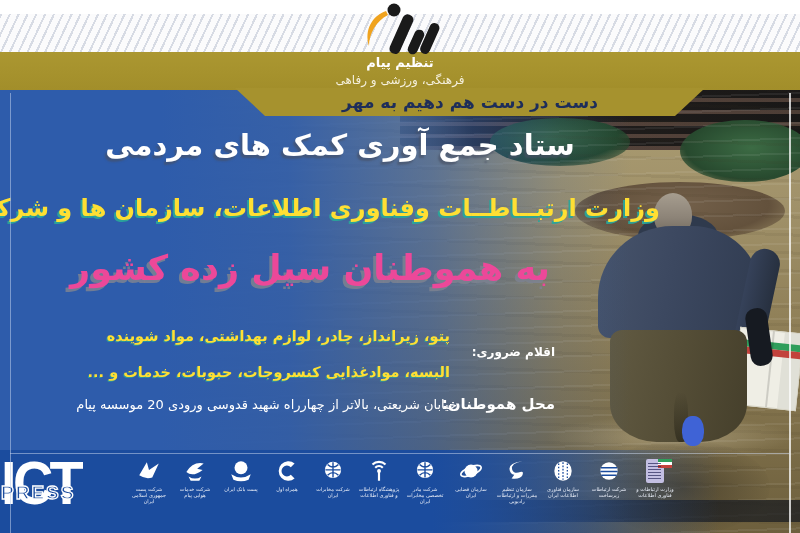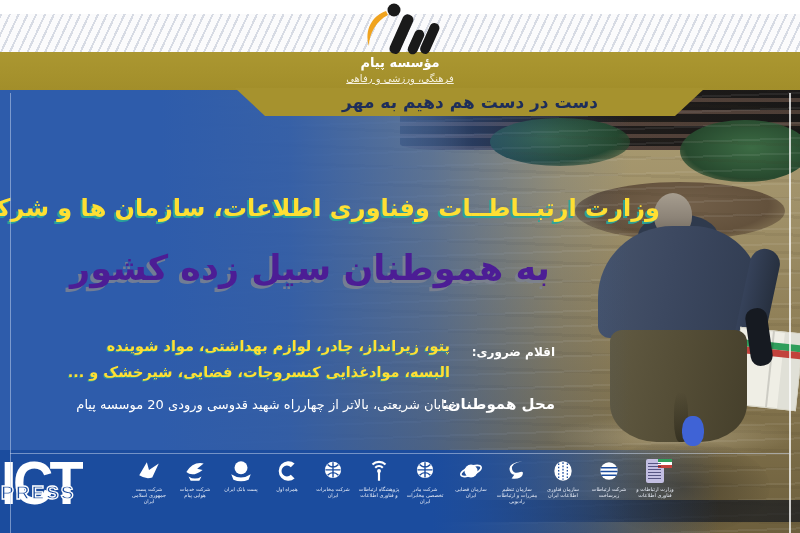--- a/index.html
+++ b/index.html
@@ -15,21 +15,21 @@
   .gold-tab{left:235px;top:88px;width:470px;height:28px;background:#a6922e;
      clip-path:polygon(0 0,100% 0,calc(100% - 30px) 100%,30px 100%);
      display:flex;align-items:center;justify-content:center;text-align:center;}
   .tagline{color:#1d2d5a;font-weight:bold;font-size:17px;white-space:nowrap;}
 
   
   .logo-mark{left:352px;top:3px;width:96px;height:56px;}
   .inst-name{left:300px;top:55px;width:200px;text-align:center;color:#fff;
      font-weight:bold;font-size:13px;}
   .inst-sub{left:310px;top:73px;width:180px;text-align:center;color:#f4efdc;
-     font-size:10px;letter-spacing:1px;text-decoration:underline;}
+     font-size:12px;letter-spacing:1px;}
 
   
   .photo{left:0;top:90px;width:800px;height:443px;overflow:hidden;
      background:linear-gradient(180deg,#ab9d72 0%,#a1926a 25%,#8e7e56 55%,#7b6c47 80%,#6d5f3d 100%);}
   .photo .abs{position:absolute;}
   .bricks{left:400px;top:0;width:400px;height:60px;border-radius:0 0 18% 10%;
      background:
        repeating-linear-gradient(0deg,rgba(150,110,90,.35) 0 4px,rgba(0,0,0,.35) 4px 12px),
        linear-gradient(90deg,rgba(56,44,40,0) 0,#38302c 18%,#2e2a28 60%,#262423 100%);}
   .plant1{left:490px;top:28px;width:140px;height:48px;border-radius:50%;
@@ -75,28 +75,28 @@
   .blue-grad{left:0;top:90px;width:800px;height:443px;background:
      linear-gradient(90deg,#2e5cab 0%,#2e5cab 20%,rgba(46,92,171,.93) 36%,
        rgba(46,92,171,.6) 54%,rgba(46,92,171,.15) 70%,rgba(46,92,171,0) 79%);}
 
   
   .fa{direction:rtl;font-family:"DejaVu Sans",sans-serif;}
   .h1{left:30px;top:128px;width:620px;text-align:center;color:#fff;font-weight:bold;
      font-size:29px;white-space:nowrap;text-shadow:-2px 3px 2px rgba(70,80,100,.65);}
   .h2{left:5px;top:194px;width:655px;text-align:center;color:#ffdf33;font-weight:bold;
      font-size:24px;white-space:nowrap;text-shadow:-2px 2px 0 rgba(42,164,154,.95);}
-  .h3{left:20px;top:248px;width:580px;text-align:center;color:#4c1d95;font-weight:bold;
+  .h3{left:20px;top:248px;width:580px;text-align:center;color:#ec4899;font-weight:bold;
      font-size:35px;white-space:nowrap;text-shadow:-3px 3px 0 rgba(125,131,145,.85);}
 
   .items-wrap{left:55px;top:328px;width:500px;height:62px;}
   .items-label{position:absolute;right:0;top:17px;color:#fff;font-weight:bold;font-size:12px;}
   .items-line1,.items-line2{position:absolute;right:105px;color:#ffdf33;font-weight:bold;
      font-size:14.5px;white-space:nowrap;text-shadow:-1px 1px 0 rgba(42,164,154,.8);}
-  .items-line1{top:10px;margin-left:16px;}
+  .items-line1{top:0;margin-left:16px;}
   .items-line2{top:36px;}
   .loc-wrap{left:55px;top:395px;width:500px;}
   .loc-label{position:absolute;right:0;top:0;color:#fff;font-weight:bold;font-size:15px;}
   .loc-text{position:absolute;right:98px;top:2px;color:#fff;font-size:13px;white-space:nowrap;}
 
   
   .footer-band{left:0;top:450px;width:800px;height:83px;background:
      linear-gradient(90deg,#1b4c9e 0%,#1b4c9e 54%,rgba(27,76,158,.55) 72%,rgba(27,76,158,0) 90%);}
   .logos{left:128px;top:456px;display:flex;gap:4px;align-items:flex-start;}
   .logo-item{width:42px;text-align:center;}
@@ -129,21 +129,21 @@
 
   <div class="abs logo-mark">
     <svg width="96" height="56" viewBox="0 0 96 56">
       <path d="M34,8 C20,13 12,27 17,43 C17,31 24,18 36,12 Z" fill="#f0a31e"></path>
       <circle cx="42" cy="7" r="6.5" fill="#1a1a1a"></circle>
       <rect x="44" y="10" width="11" height="42" rx="5" fill="#1a1a1a" transform="rotate(24 49 31)"></rect>
       <rect x="59" y="26" width="10" height="26" rx="5" fill="#1a1a1a" transform="rotate(24 64 39)"></rect>
       <rect x="73" y="19" width="10" height="33" rx="5" fill="#1a1a1a" transform="rotate(24 78 35)"></rect>
     </svg>
   </div>
-  <div class="abs inst-name fa">مؤسسه پیام</div>
+  <div class="abs inst-name fa">تنظیم پیام</div>
   <div class="abs inst-sub fa">فرهنگی، ورزشی و رفاهی</div>
 
   <div class="abs photo">
     <div class="abs bricks"></div>
     <div class="abs plant1"></div>
     <div class="abs plant2"></div>
     <div class="abs mound"></div>
     <div class="abs streaks"></div>
     <div class="abs wake"></div>
     <div class="abs person">
@@ -163,27 +163,28 @@
     </div>
     <div class="abs dark-streak"></div>
   </div>
 
   <div class="abs blue-grad"></div>
 
   <div class="abs gold-tab">
     <div class="tagline fa">دست در دست هم دهیم به مهر</div>
   </div>
 
+  <div class="abs h1 fa">ستاد جمع آوری کمک های مردمی</div>
   <div class="abs h2 fa">وزارت ارتبــاطــات وفناوری اطلاعات، سازمان ها و شرکت های تابعه</div>
   <div class="abs h3 fa">به هموطنان سیل زده کشور</div>
 
   <div class="abs items-wrap">
     <div class="items-label fa">اقلام ضروری:</div>
     <div class="items-line1 fa">پتو، زیرانداز، چادر، لوازم بهداشتی، مواد شوینده</div>
-    <div class="items-line2 fa">البسه، موادغذایی کنسروجات، فضایی، شیرخشک و ...</div>
+    <div class="items-line2 fa">البسه، موادغذایی کنسروجات، حبوبات، خدمات و ...</div>
   </div>
 
   <div class="abs loc-wrap">
     <div class="loc-label fa">محل هموطنان:</div>
     <div class="loc-text fa">خیابان شریعتی، بالاتر از چهارراه شهید قدوسی ورودی 20 موسسه پیام</div>
   </div>
 
   <div class="abs footer-band"></div>
   <div class="abs logos" id="logos-row">
       <div class="logo-item">

